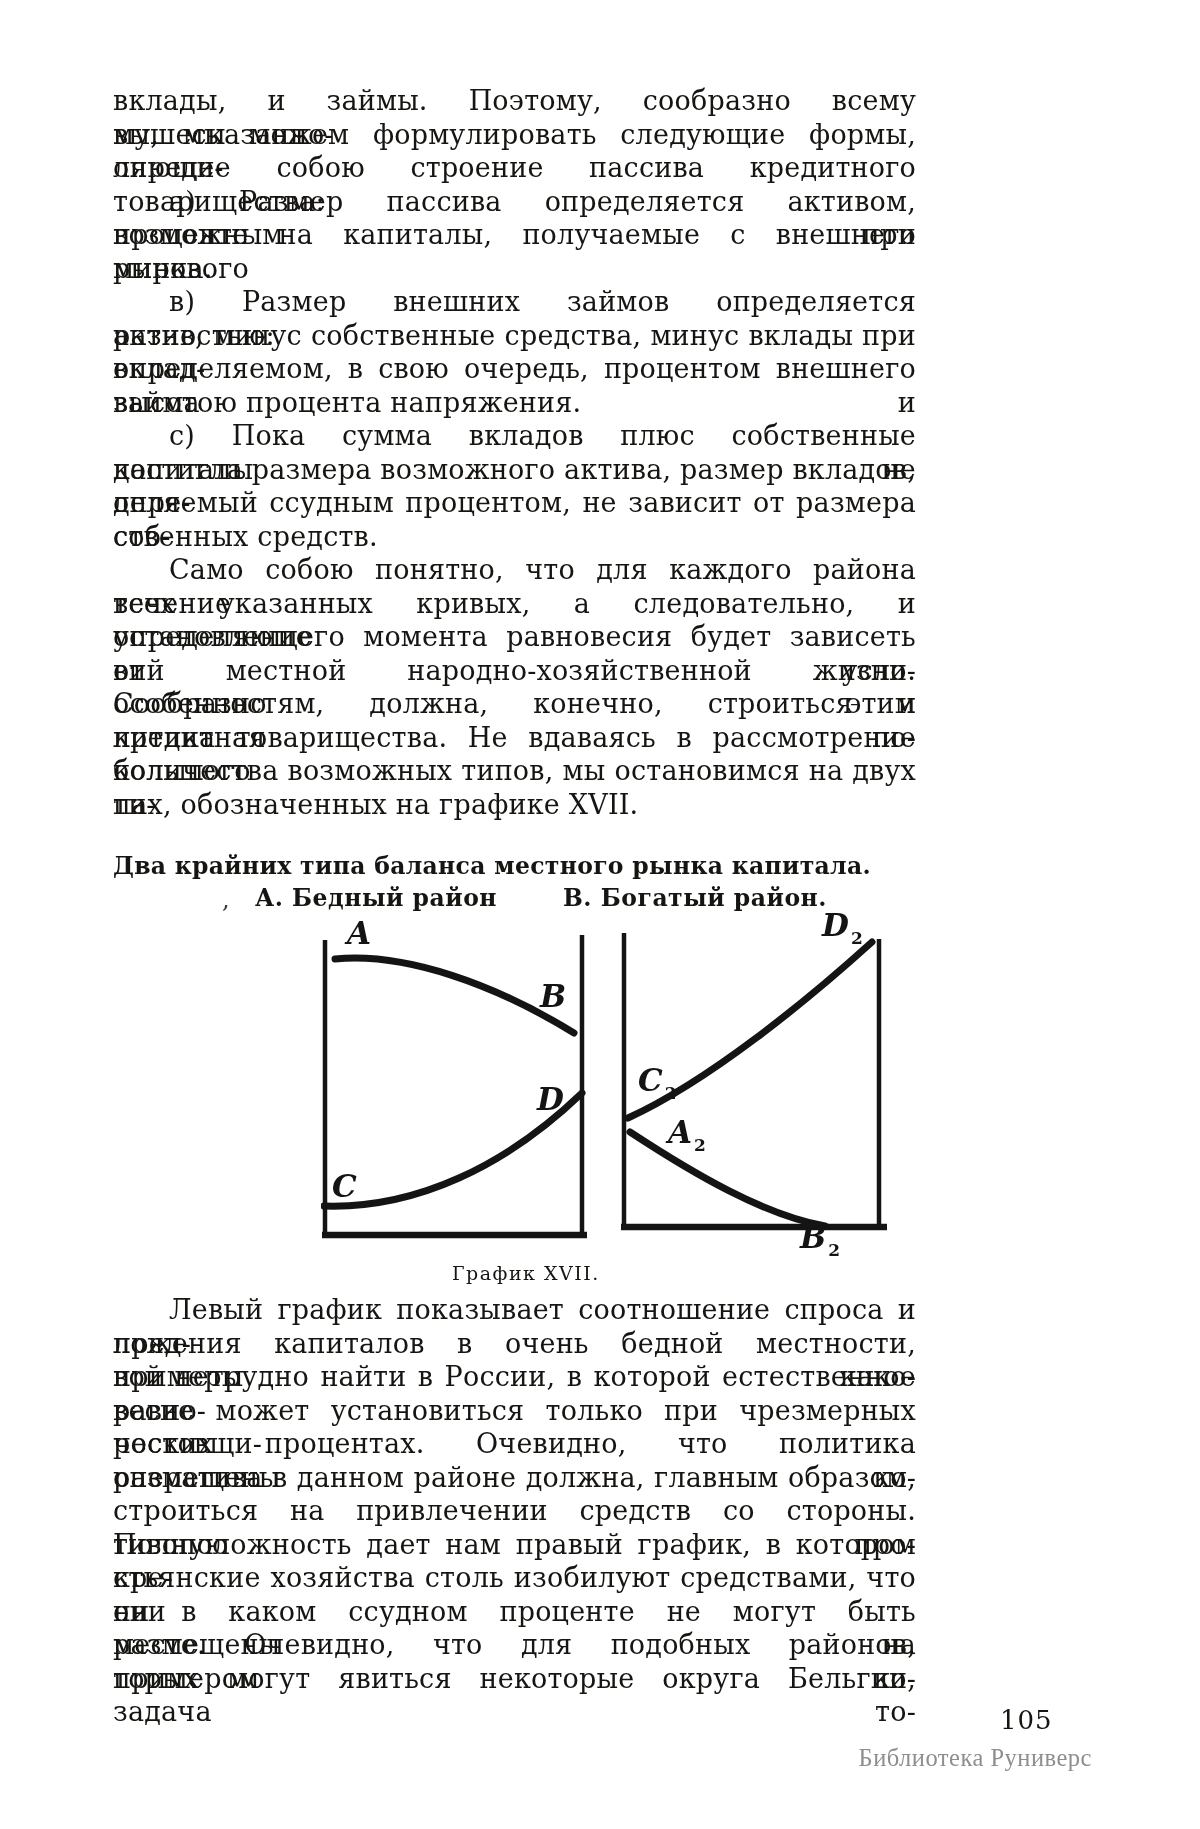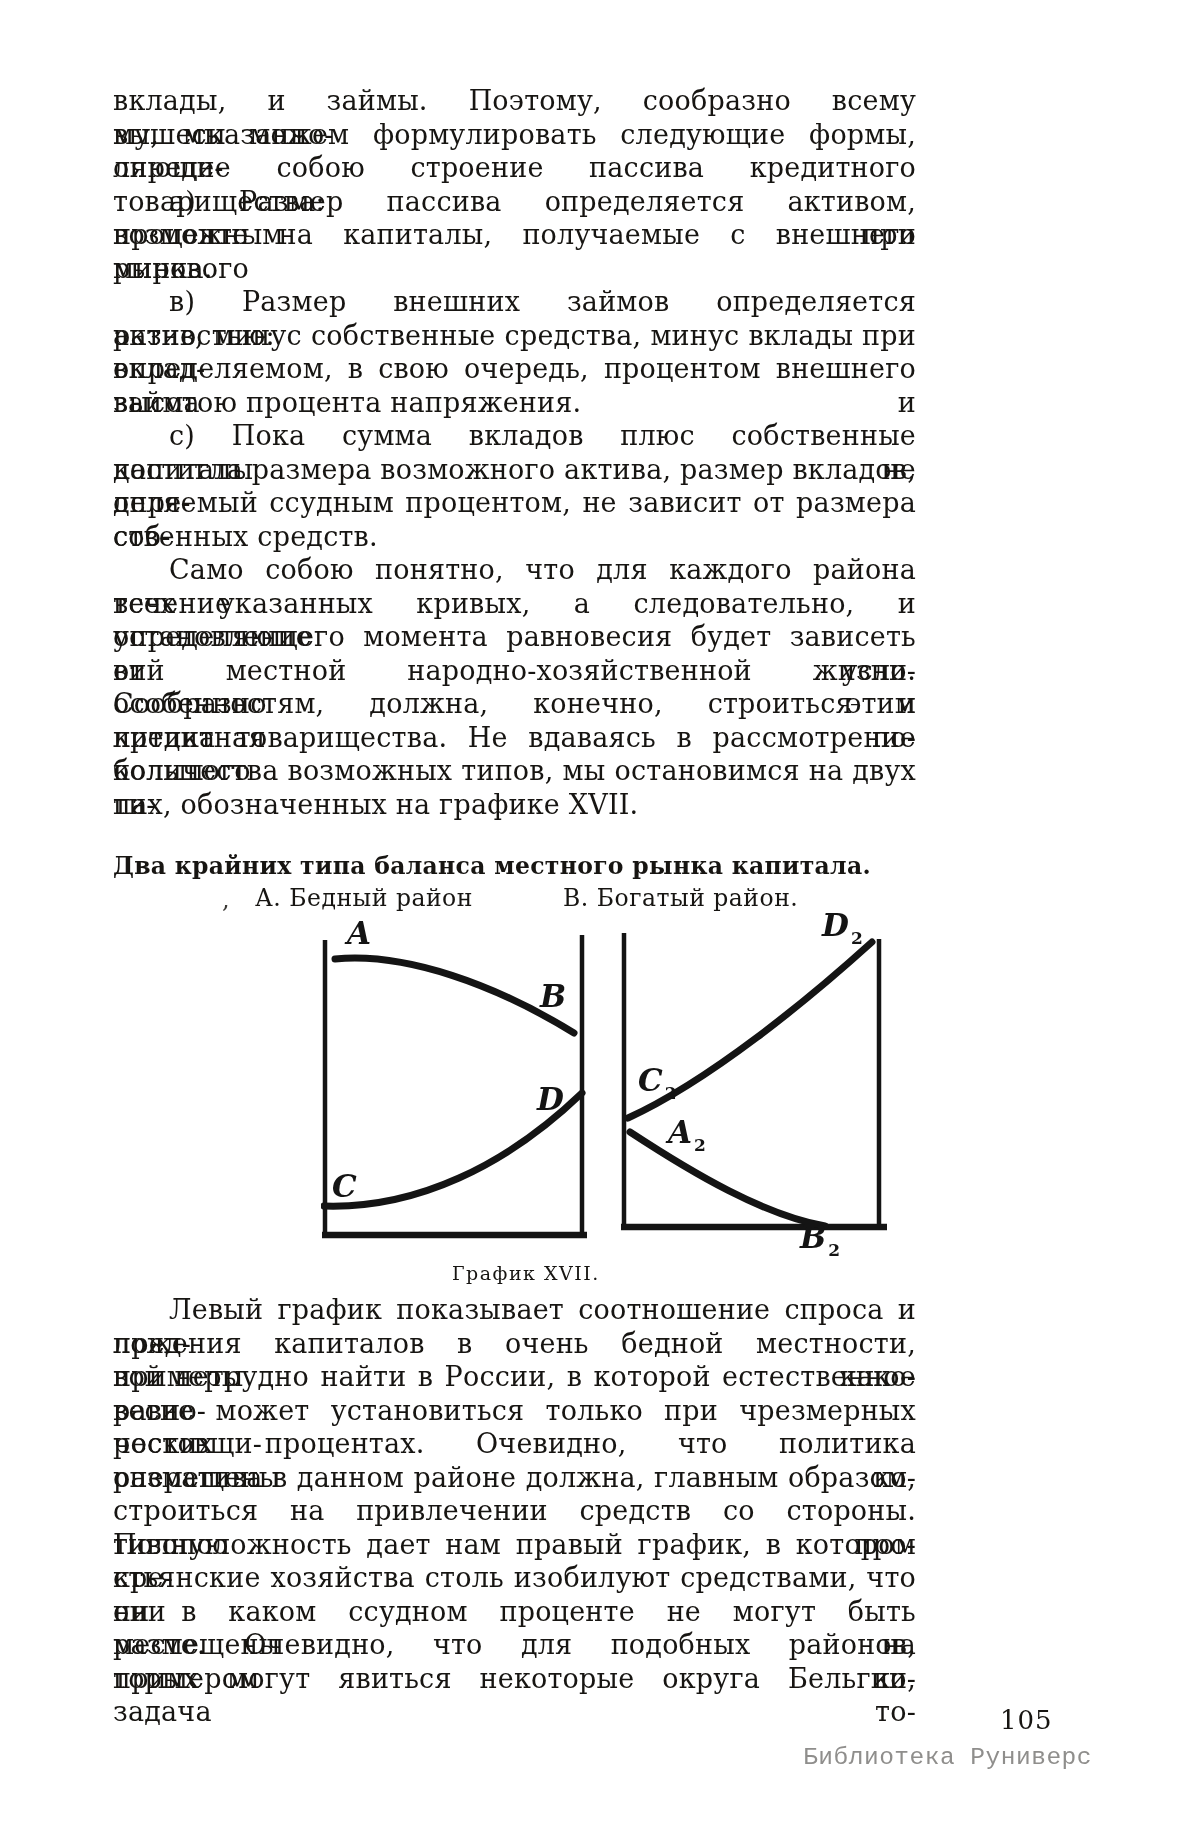--- a/index.html
+++ b/index.html
@@ -25,21 +25,21 @@
   }
   .tblock .line.ind{text-indent:56px;}
   .tblock .line.end{text-align-last:left;}
   .fig-heading{
     position:absolute;left:113px;top:852px;width:803px;
     text-align:left;font-size:23.5px;font-weight:bold;
     letter-spacing:0.3px;
   }
   .district-label{
     position:absolute;top:884px;
-    font-size:23.5px;font-weight:normal;letter-spacing:0.5px;
+    font-size:23.5px;font-weight:bold;letter-spacing:0.5px;
   }
   .district-a{left:255px;}
   .district-b{left:563px;}
   .stray-mark{position:absolute;left:222px;top:886px;font-size:24px;color:#3a3834;}
   .chart{position:absolute;}
   .chart svg{position:absolute;left:0;top:0;}
   .chart-left{left:321px;top:933px;width:266px;height:308px;}
   .chart-right{left:619px;top:929px;width:268px;height:304px;}
   .curve-label{
     position:absolute;
@@ -55,21 +55,21 @@
   .fig-caption{
     position:absolute;left:452px;top:1262px;
     font-size:19px;letter-spacing:1.5px;
   }
   .page-number{
     position:absolute;left:1000px;top:1705px;
     font-size:26px;letter-spacing:1px;
   }
   .watermark{
     position:absolute;right:108px;top:1744px;
-    font-family:Liberation Mono, monospace;
+    font-family:Liberation Serif, serif;
     font-size:24.5px;color:#8f8e8c;letter-spacing:0.5px;
   }
 </style>
 </head>
 <body>
 
 <div class="page">
 
   <div class="tblock" style="top:84px;">
       <div class="line">вклады, и займы. Поэтому, сообразно всему вышесказанно-</div>

